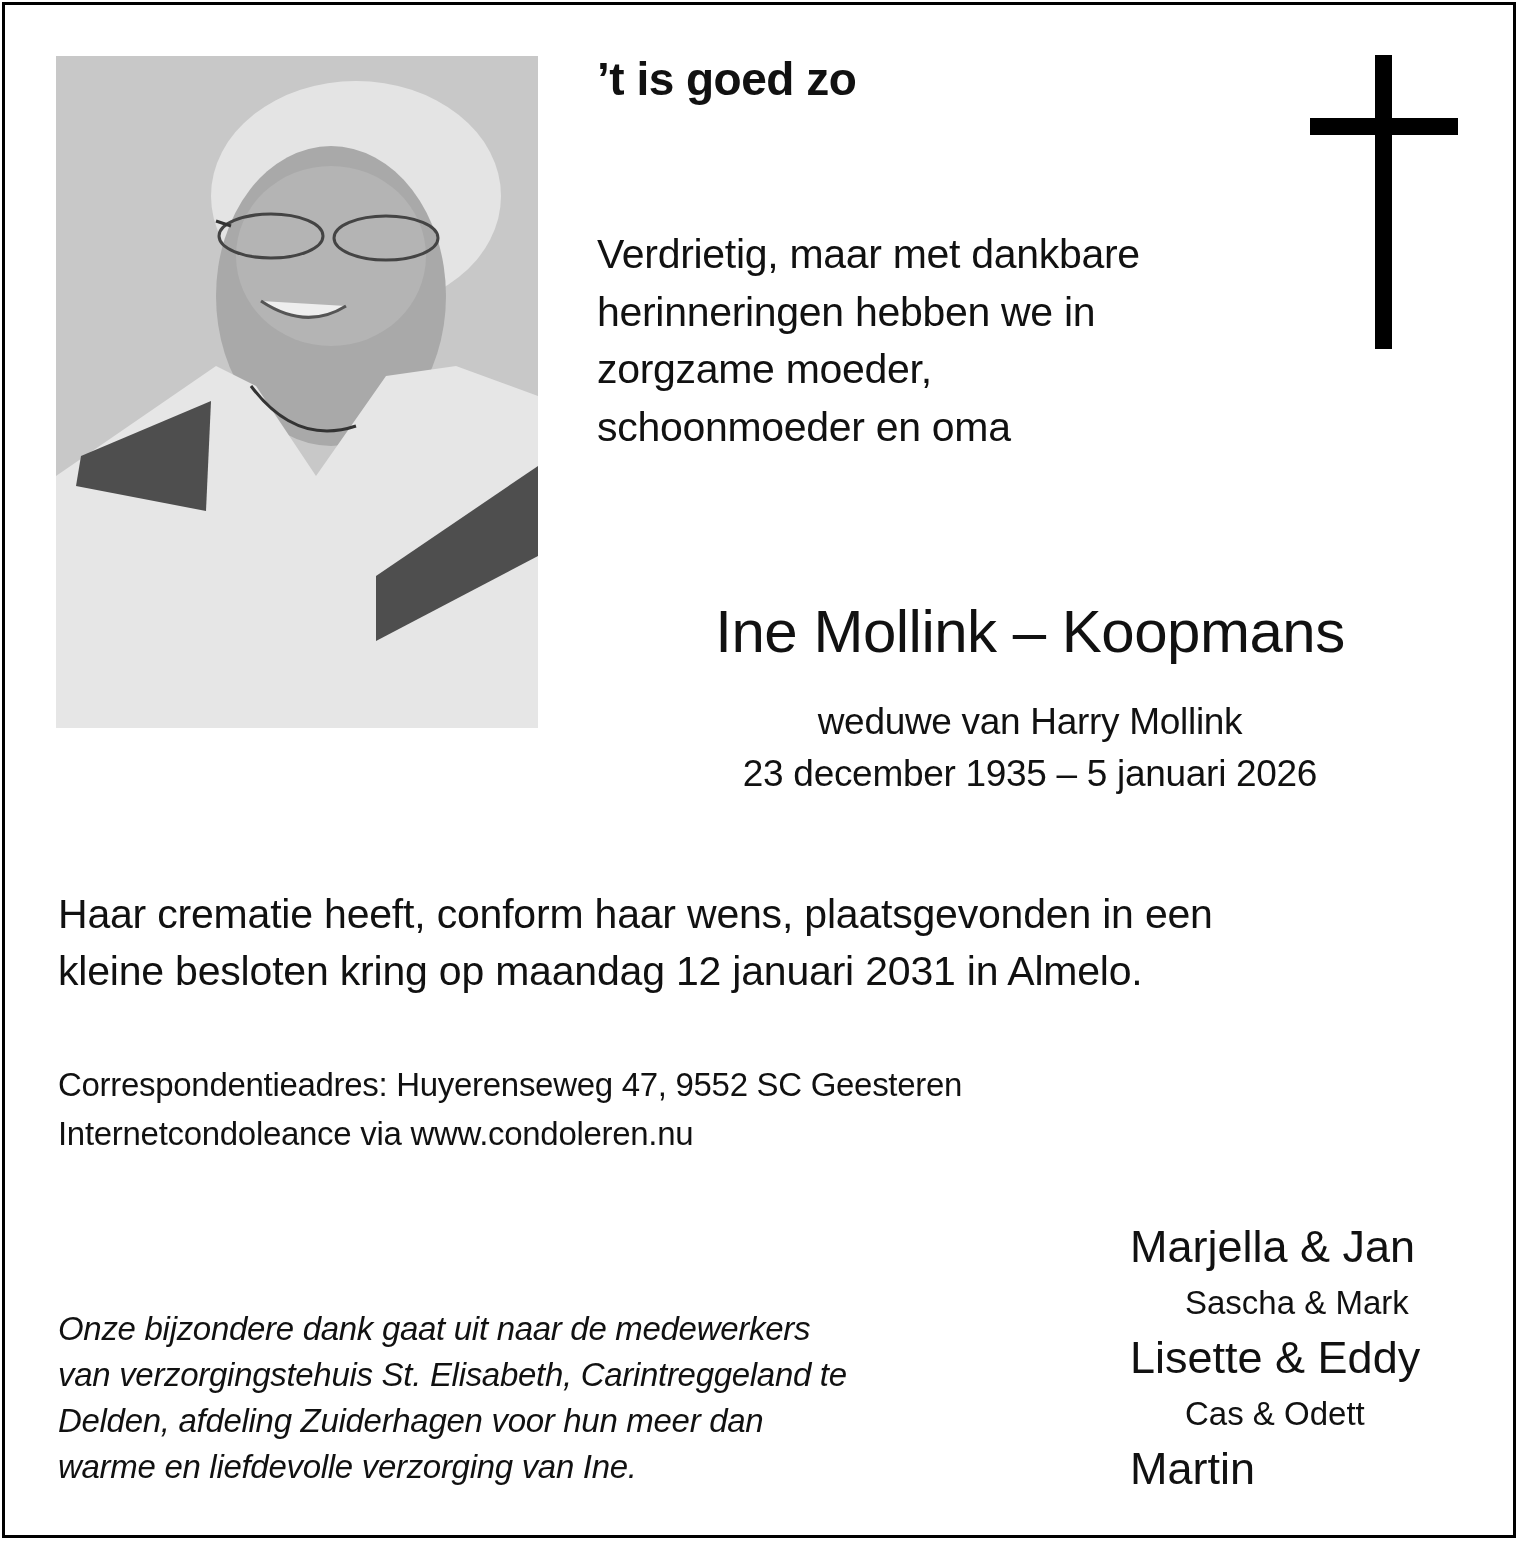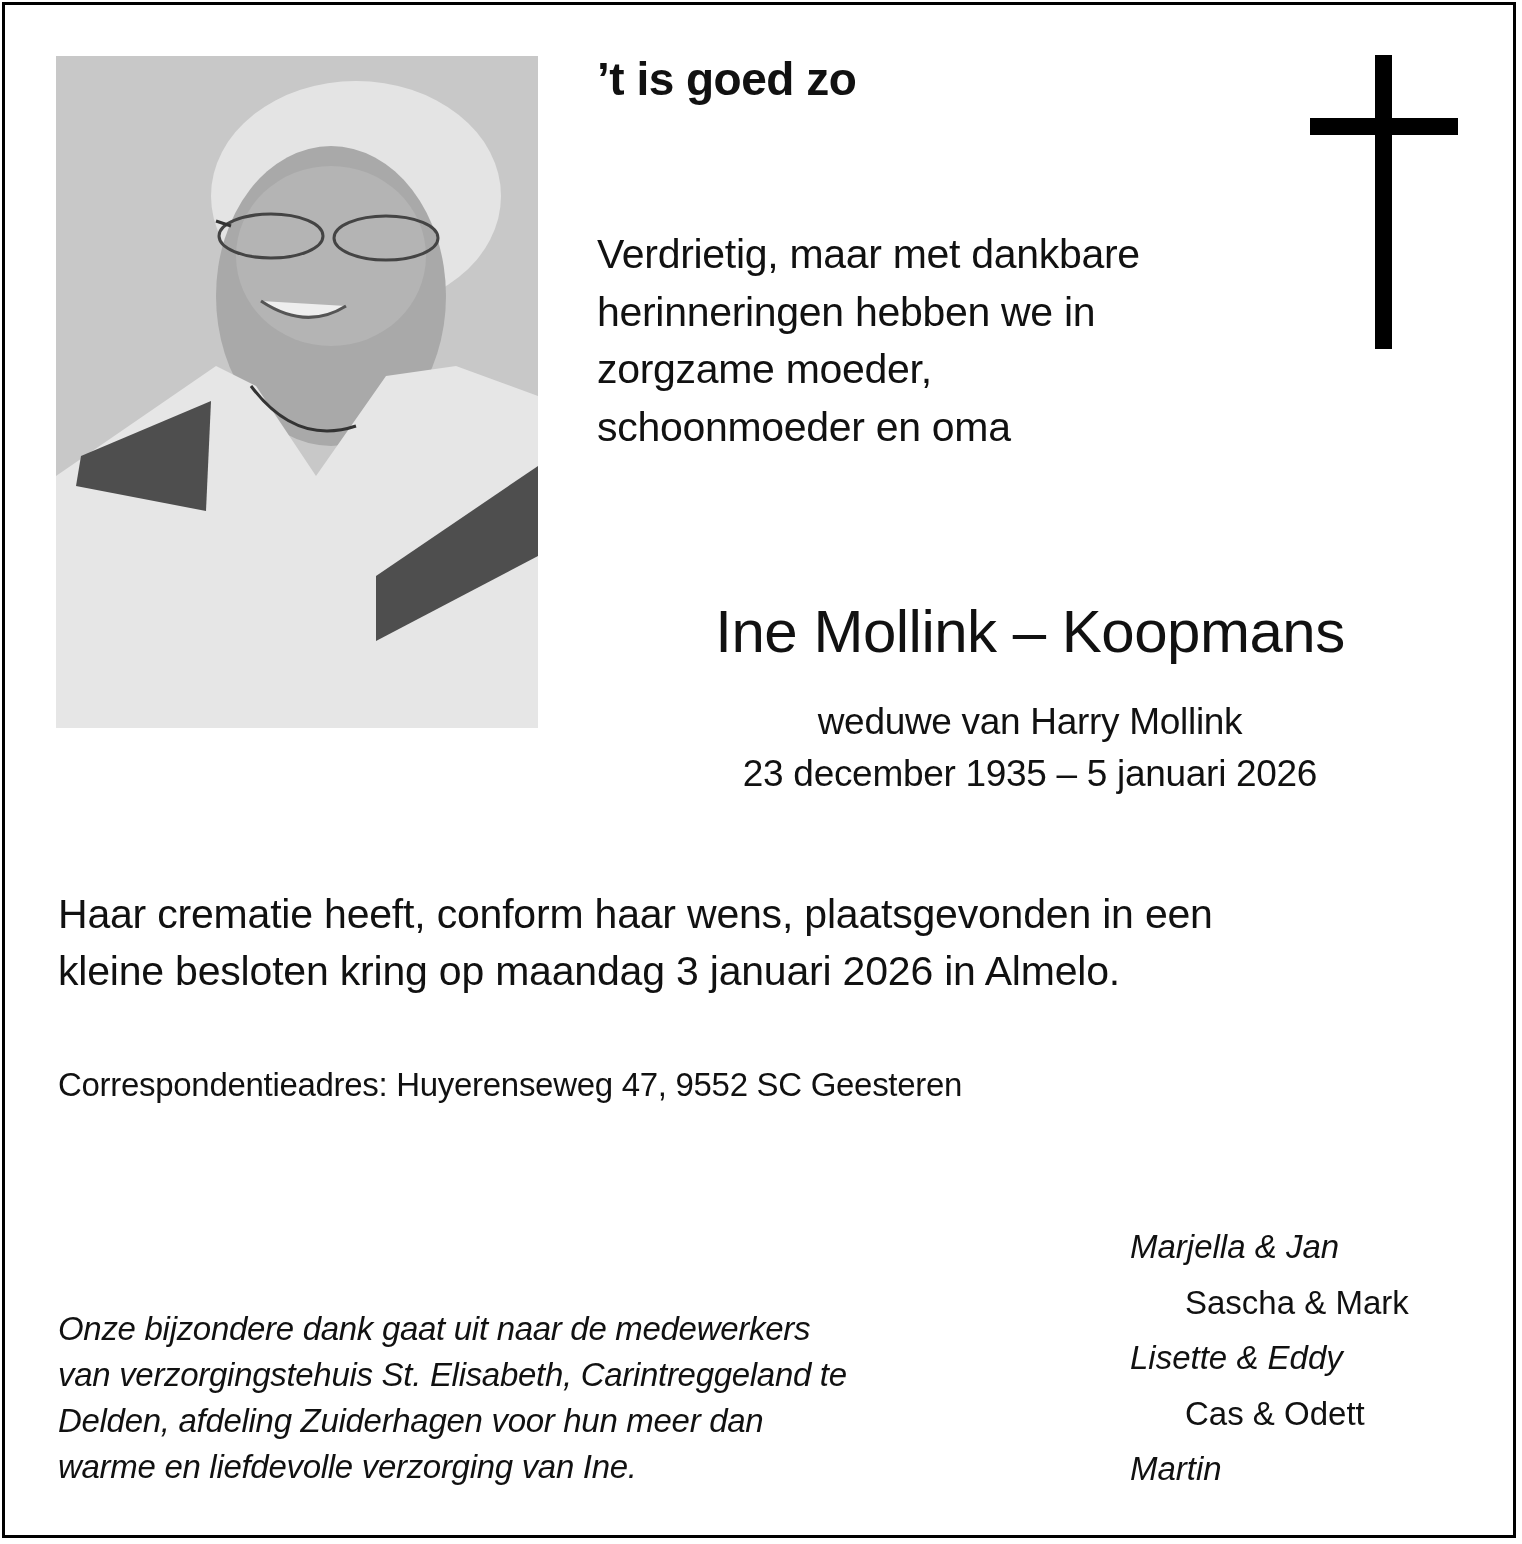--- a/index.html
+++ b/index.html
@@ -15,21 +15,21 @@
   .cross { position:absolute; left:1310px; top:55px; width:148px; height:294px; }
   .cross .v { position:absolute; left:65px; top:0; width:17px; height:294px; background:#000; }
   .cross .h { position:absolute; left:0; top:63px; width:148px; height:17px; background:#000; }
   .intro { left:597px; top:226px; font-size:41px; line-height:57.5px; letter-spacing:-0.3px; }
   .name { left:600px; top:585px; width:860px; text-align:center; font-size:60px; letter-spacing:-0.5px;margin-top:12px; }
   .sub { left:600px; top:696px; width:860px; text-align:center; font-size:37px; line-height:52px; letter-spacing:-0.3px; }
   .crem { left:58px; top:886px; font-size:41px; line-height:57px; letter-spacing:-0.2px; }
   .addr { left:58px; top:1060px; font-size:33px; line-height:49px; letter-spacing:-0.3px; }
   .thanks { left:58px; top:1306px; font-size:33px; line-height:46px; font-style:italic; letter-spacing:-0.3px; }
   .family { left:1130px; top:1218px; }
-  .family .big { font-size:33px; line-height:58px;font-style:italic; }
+  .family .big { font-size:45px; line-height:58px; }
   .family .small { font-size:33px; line-height:53px; padding-left:55px; }
 </style>
 </head>
 <body>
 
 <div class="frame"></div>
 
 <div class="photo">
   <svg width="482" height="672" viewBox="0 0 482 672" xmlns="http://www.w3.org/2000/svg">
     <rect width="482" height="672" fill="#c8c8c8"></rect>
@@ -68,25 +68,26 @@
 
 <div class="abs name">Ine Mollink – Koopmans</div>
 
 <div class="abs sub">
   <div>weduwe van Harry Mollink</div>
   <div>23 december 1935 – 5 januari 2026</div>
 </div>
 
 <div class="abs crem">
   <div>Haar crematie heeft, conform haar wens, plaatsgevonden in een</div>
-  <div>kleine besloten kring op maandag 3 januari 2026 in Almelo.</div>
+  <div>kleine besloten kring op maandag 12 januari 2031 in Almelo.</div>
 </div>
 
 <div class="abs addr">
   <div>Correspondentieadres: Huyerenseweg 47, 9552 SC  Geesteren</div>
+  <div>Internetcondoleance via www.condoleren.nu</div>
 </div>
 
 <div class="abs thanks">
   <div>Onze bijzondere dank gaat uit naar de medewerkers</div>
   <div>van verzorgingstehuis St. Elisabeth, Carintreggeland te</div>
   <div>Delden, afdeling Zuiderhagen voor hun meer dan</div>
   <div>warme en liefdevolle verzorging van Ine.</div>
 </div>
 
 <div class="abs family">

